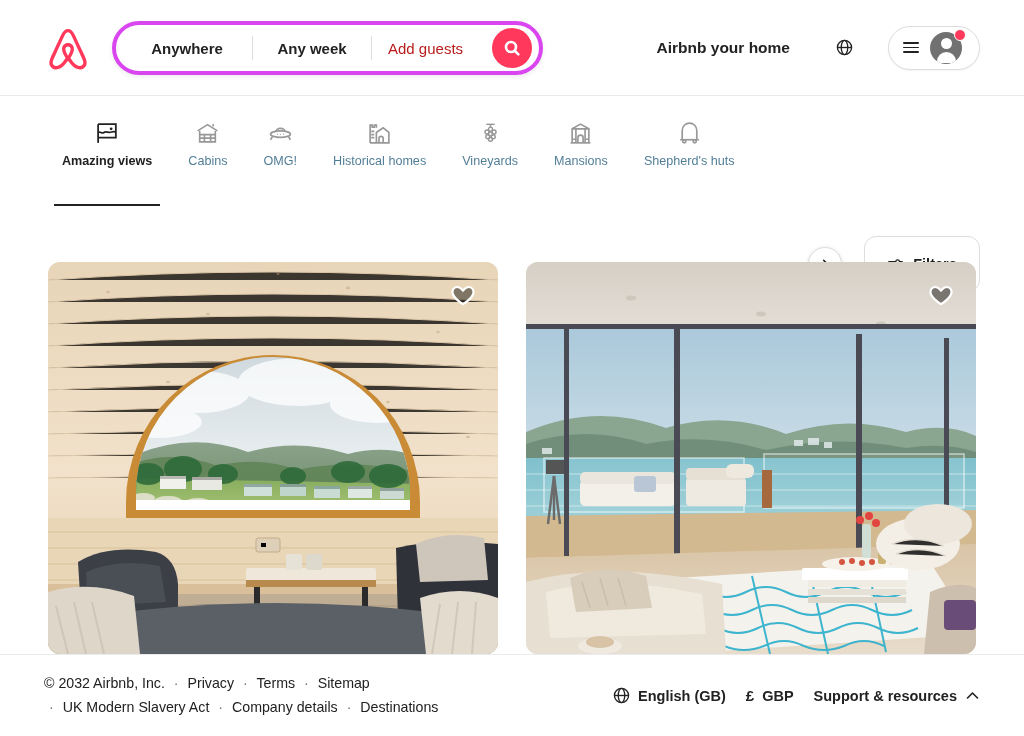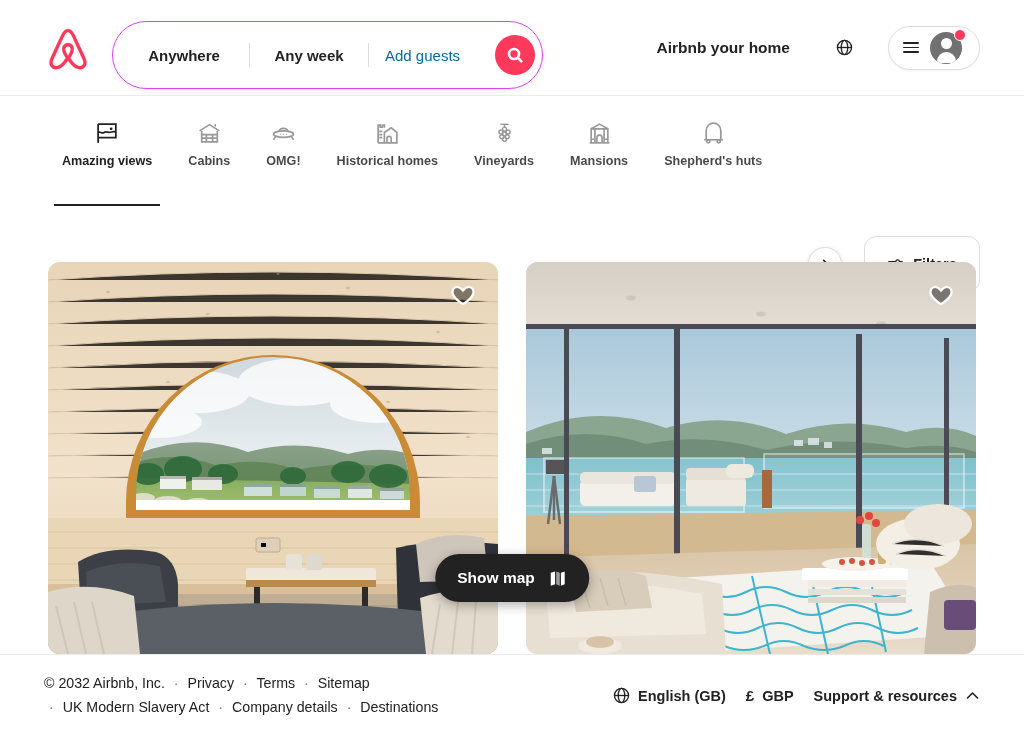--- a/index.html
+++ b/index.html
@@ -19,33 +19,33 @@
     display: flex; align-items: center;
   }
   .logo-wrap {
     position: absolute; left: 46px; top: 26px;
     width: 44px; height: 46px; cursor: pointer;
   }
   .logo-wrap svg { display:block; width: 44px; height: 46px; }
 
   .searchbar {
     position: absolute; left: 112px; top: 21px;
-    width: 431px; height: 68px;
-    background: #fff; border: 1px solid #d946ef; border-radius: 40px;
+    width: 431px; height: 54px;
+    background: #fff; border: 4px solid #d946ef; border-radius: 40px;
     box-shadow: 0 2px 5px rgba(0,0,0,0.08);
     display: flex; align-items: center;
   }
   .sb-seg {
     height: 100%; display: flex; align-items: center; justify-content: center;
     font-size: 15px; font-weight: 700; color: #222; cursor: pointer;
     white-space: nowrap;
   }
   .sb-where { width: 136px; padding-left: 6px; }
   .sb-when  { width: 118px; text-align: right; }
-  .sb-who   { width: 120px; font-weight: 400; color: #0369a1; justify-content: flex-start; padding-left: 16px; text-align: right;}
+  .sb-who   { width: 120px; font-weight: 400; color: #b91c1c; justify-content: flex-start; padding-left: 16px; text-align: right;}
   .sb-div { width: 1px; height: 24px; background: #dddddd; flex: none; }
   .sb-search-btn {
     position: absolute; right: 7px; top: 50%; transform: translateY(-50%);
     width: 40px; height: 40px; border-radius: 50%;
     background: #ff385c; border: none; cursor: pointer;
     display: flex; align-items: center; justify-content: center;
   }
 
   .host-link {
     position: absolute; right: 220px; top: 50%; transform: translateY(-50%);
@@ -85,21 +85,21 @@
   .cat-scroll {
     position: absolute; left: 44px; top: 24px; width: 800px; height: 92px;
     display: flex; align-items: flex-start; gap: 0px; overflow: hidden;
   }
   .cat {
     min-width: 0; flex: none; height: 86px; padding: 0 18px;
     display: flex; flex-direction: column; align-items: center; gap: 8px;
     cursor: pointer; position: relative; opacity: 0.72;
   }
   .cat .cat-icon { height: 26px; display:flex; align-items:center; justify-content:center; color:#717171; }
-  .cat .cat-label { font-size: 12.6px; font-weight: 700; color: #000000; white-space: nowrap; }
+  .cat .cat-label { font-size: 12.6px; font-weight: 400; color: #0c4a6e; white-space: nowrap; }
   .cat.active { opacity: 1; }
   .cat.active .cat-icon { color:#222; }
   .cat.active .cat-label { color: #222; font-weight: 700; }
   .cat.active .cat-underline {
     position: absolute; bottom: 0; left: 10px; right: 10px; height: 2px; background: #222;
   }
   .cat-fade {
     position: absolute; right: 180px; top: 24px; width: 90px; height: 92px;
     background: linear-gradient(to right, rgba(255,255,255,0), #fff 62%);
     pointer-events: none;
@@ -628,28 +628,20 @@
         </svg>
       </div>
       <div class="heart">
         <svg width="26" height="26" viewBox="0 0 24 24" fill="rgba(0,0,0,0.45)" stroke="#ffffff" stroke-width="2" aria-hidden="true">
           <path d="M12 20.5s-7.6-4.9-9.3-9.2C1.4 7.9 3.3 4.6 6.6 4.6c2 0 3.4 1 5.4 3.3 2-2.3 3.4-3.3 5.4-3.3 3.3 0 5.2 3.3 3.9 6.7-1.7 4.3-9.3 9.2-9.3 9.2z"></path>
         </svg>
       </div>
     </div>
   </div>
 
-  <button class="showmap">
-    <span>Show map</span>
-    <svg width="19" height="19" viewBox="0 0 24 24" fill="#fff" aria-hidden="true">
-      <path d="M3.2 4.6 8.6 3v16.4L3.2 21z"></path>
-      <path d="M10 3l4.6 1.7v16.4L10 19.4z" opacity="0.55"></path>
-      <path d="M16 4.8 20.8 3v16.4L16 21.1z"></path>
-    </svg>
-  </button>
 
   <div class="footer">
     <div class="foot-left">
       <div>
         <span>© 2032 Airbnb, Inc.</span>
         <span class="sep">·</span>
         <a>Privacy</a>
         <span class="sep">·</span>
         <a>Terms</a>
         <span class="sep">·</span>

